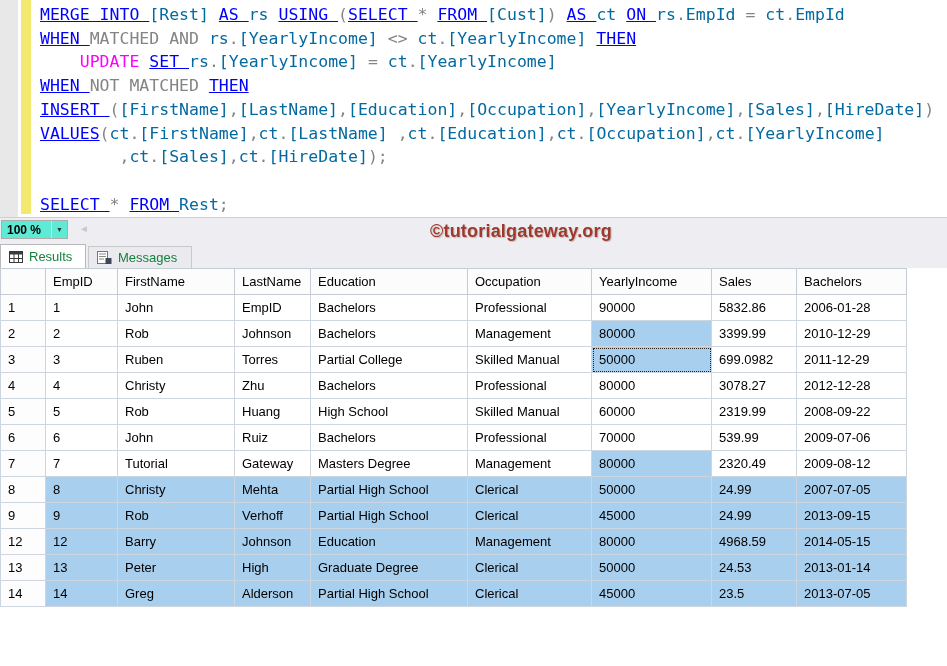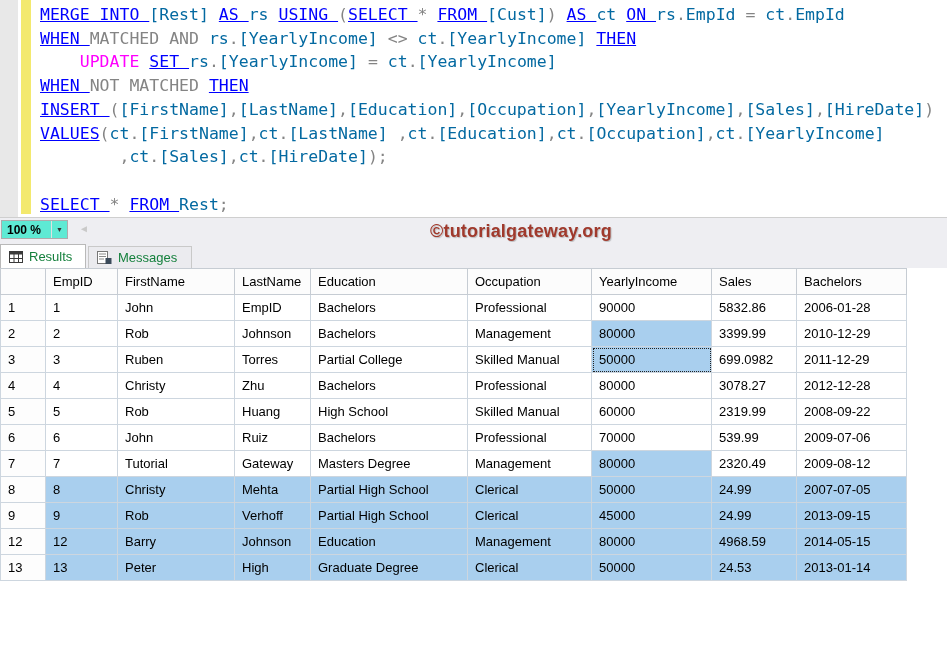--- a/index.html
+++ b/index.html
@@ -237,15 +237,26 @@
           <td class="rowhead">13</td>
           <td class="sel">13</td>
           <td class="sel">Peter</td>
           <td class="sel">High</td>
           <td class="sel">Graduate Degree</td>
           <td class="sel">Clerical</td>
           <td class="sel">50000</td>
           <td class="sel">24.53</td>
           <td class="sel">2013-01-14</td>
         </tr>
+        <tr>
+          <td class="rowhead">14</td>
+          <td class="sel">14</td>
+          <td class="sel">Greg</td>
+          <td class="sel">Alderson</td>
+          <td class="sel">Partial High School</td>
+          <td class="sel">Clerical</td>
+          <td class="sel">45000</td>
+          <td class="sel">23.5</td>
+          <td class="sel">2013-07-05</td>
+        </tr>
       </tbody>
   </table>
 </div>
 
 </body></html>

